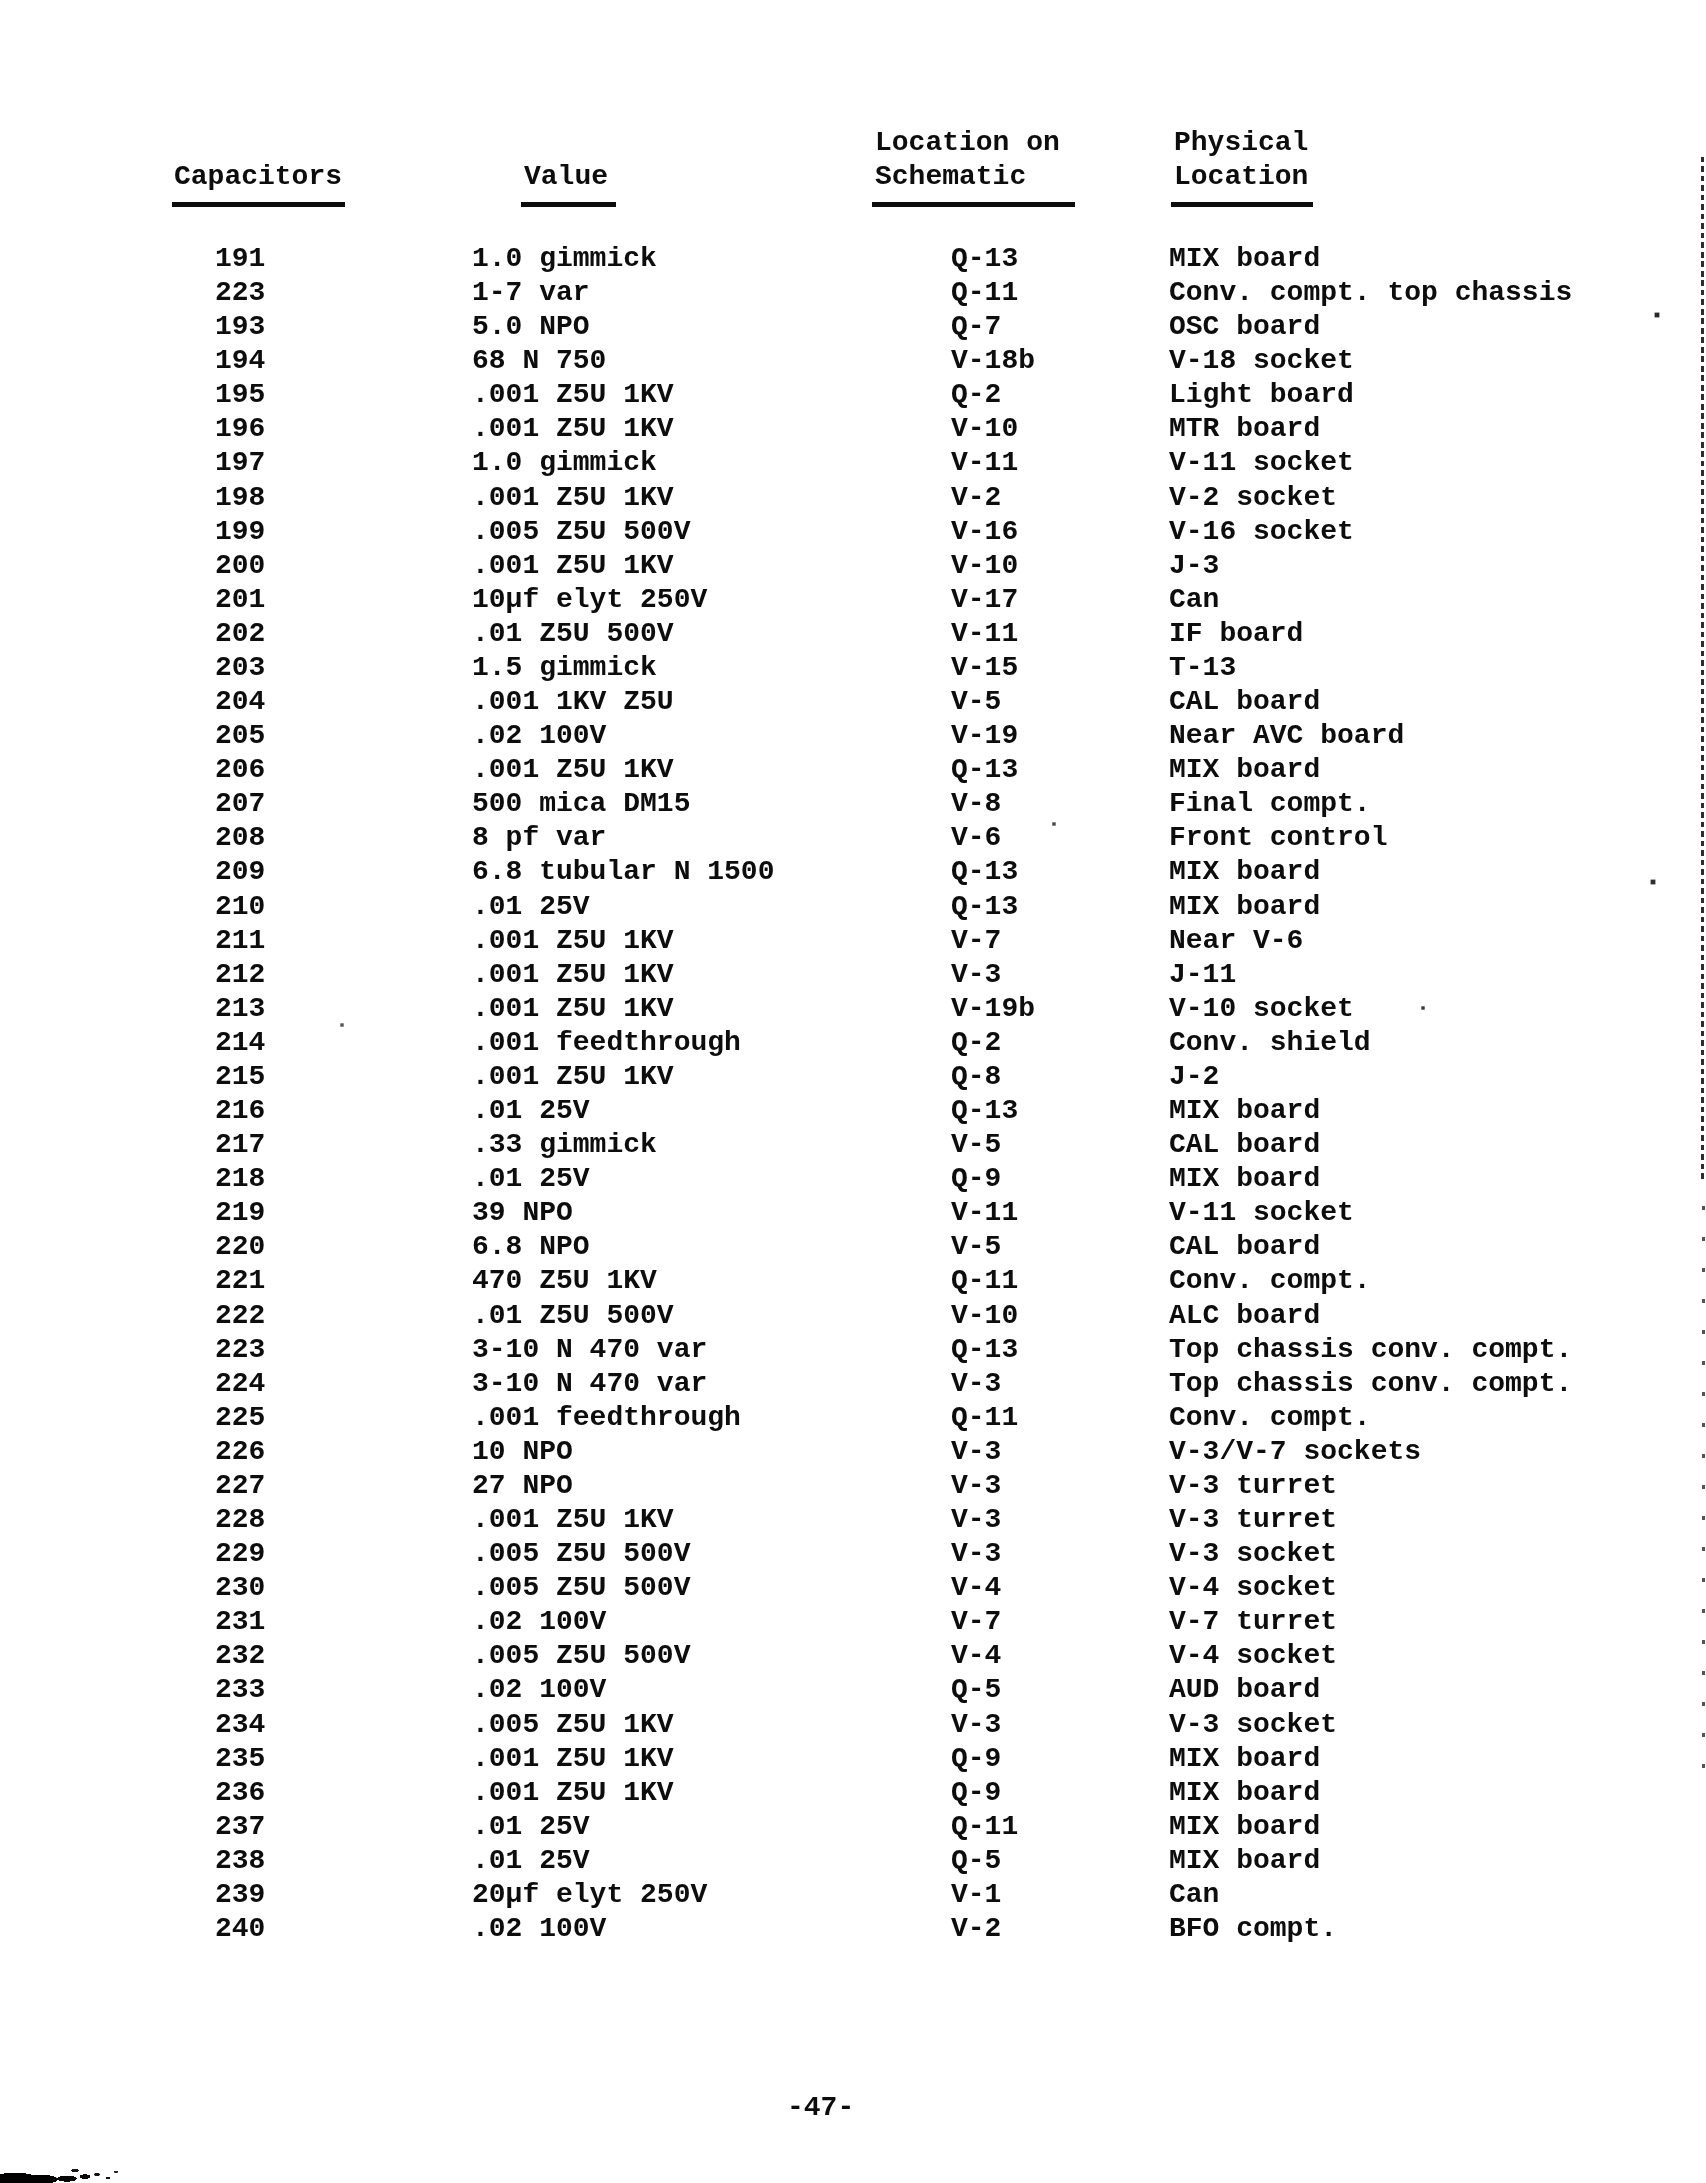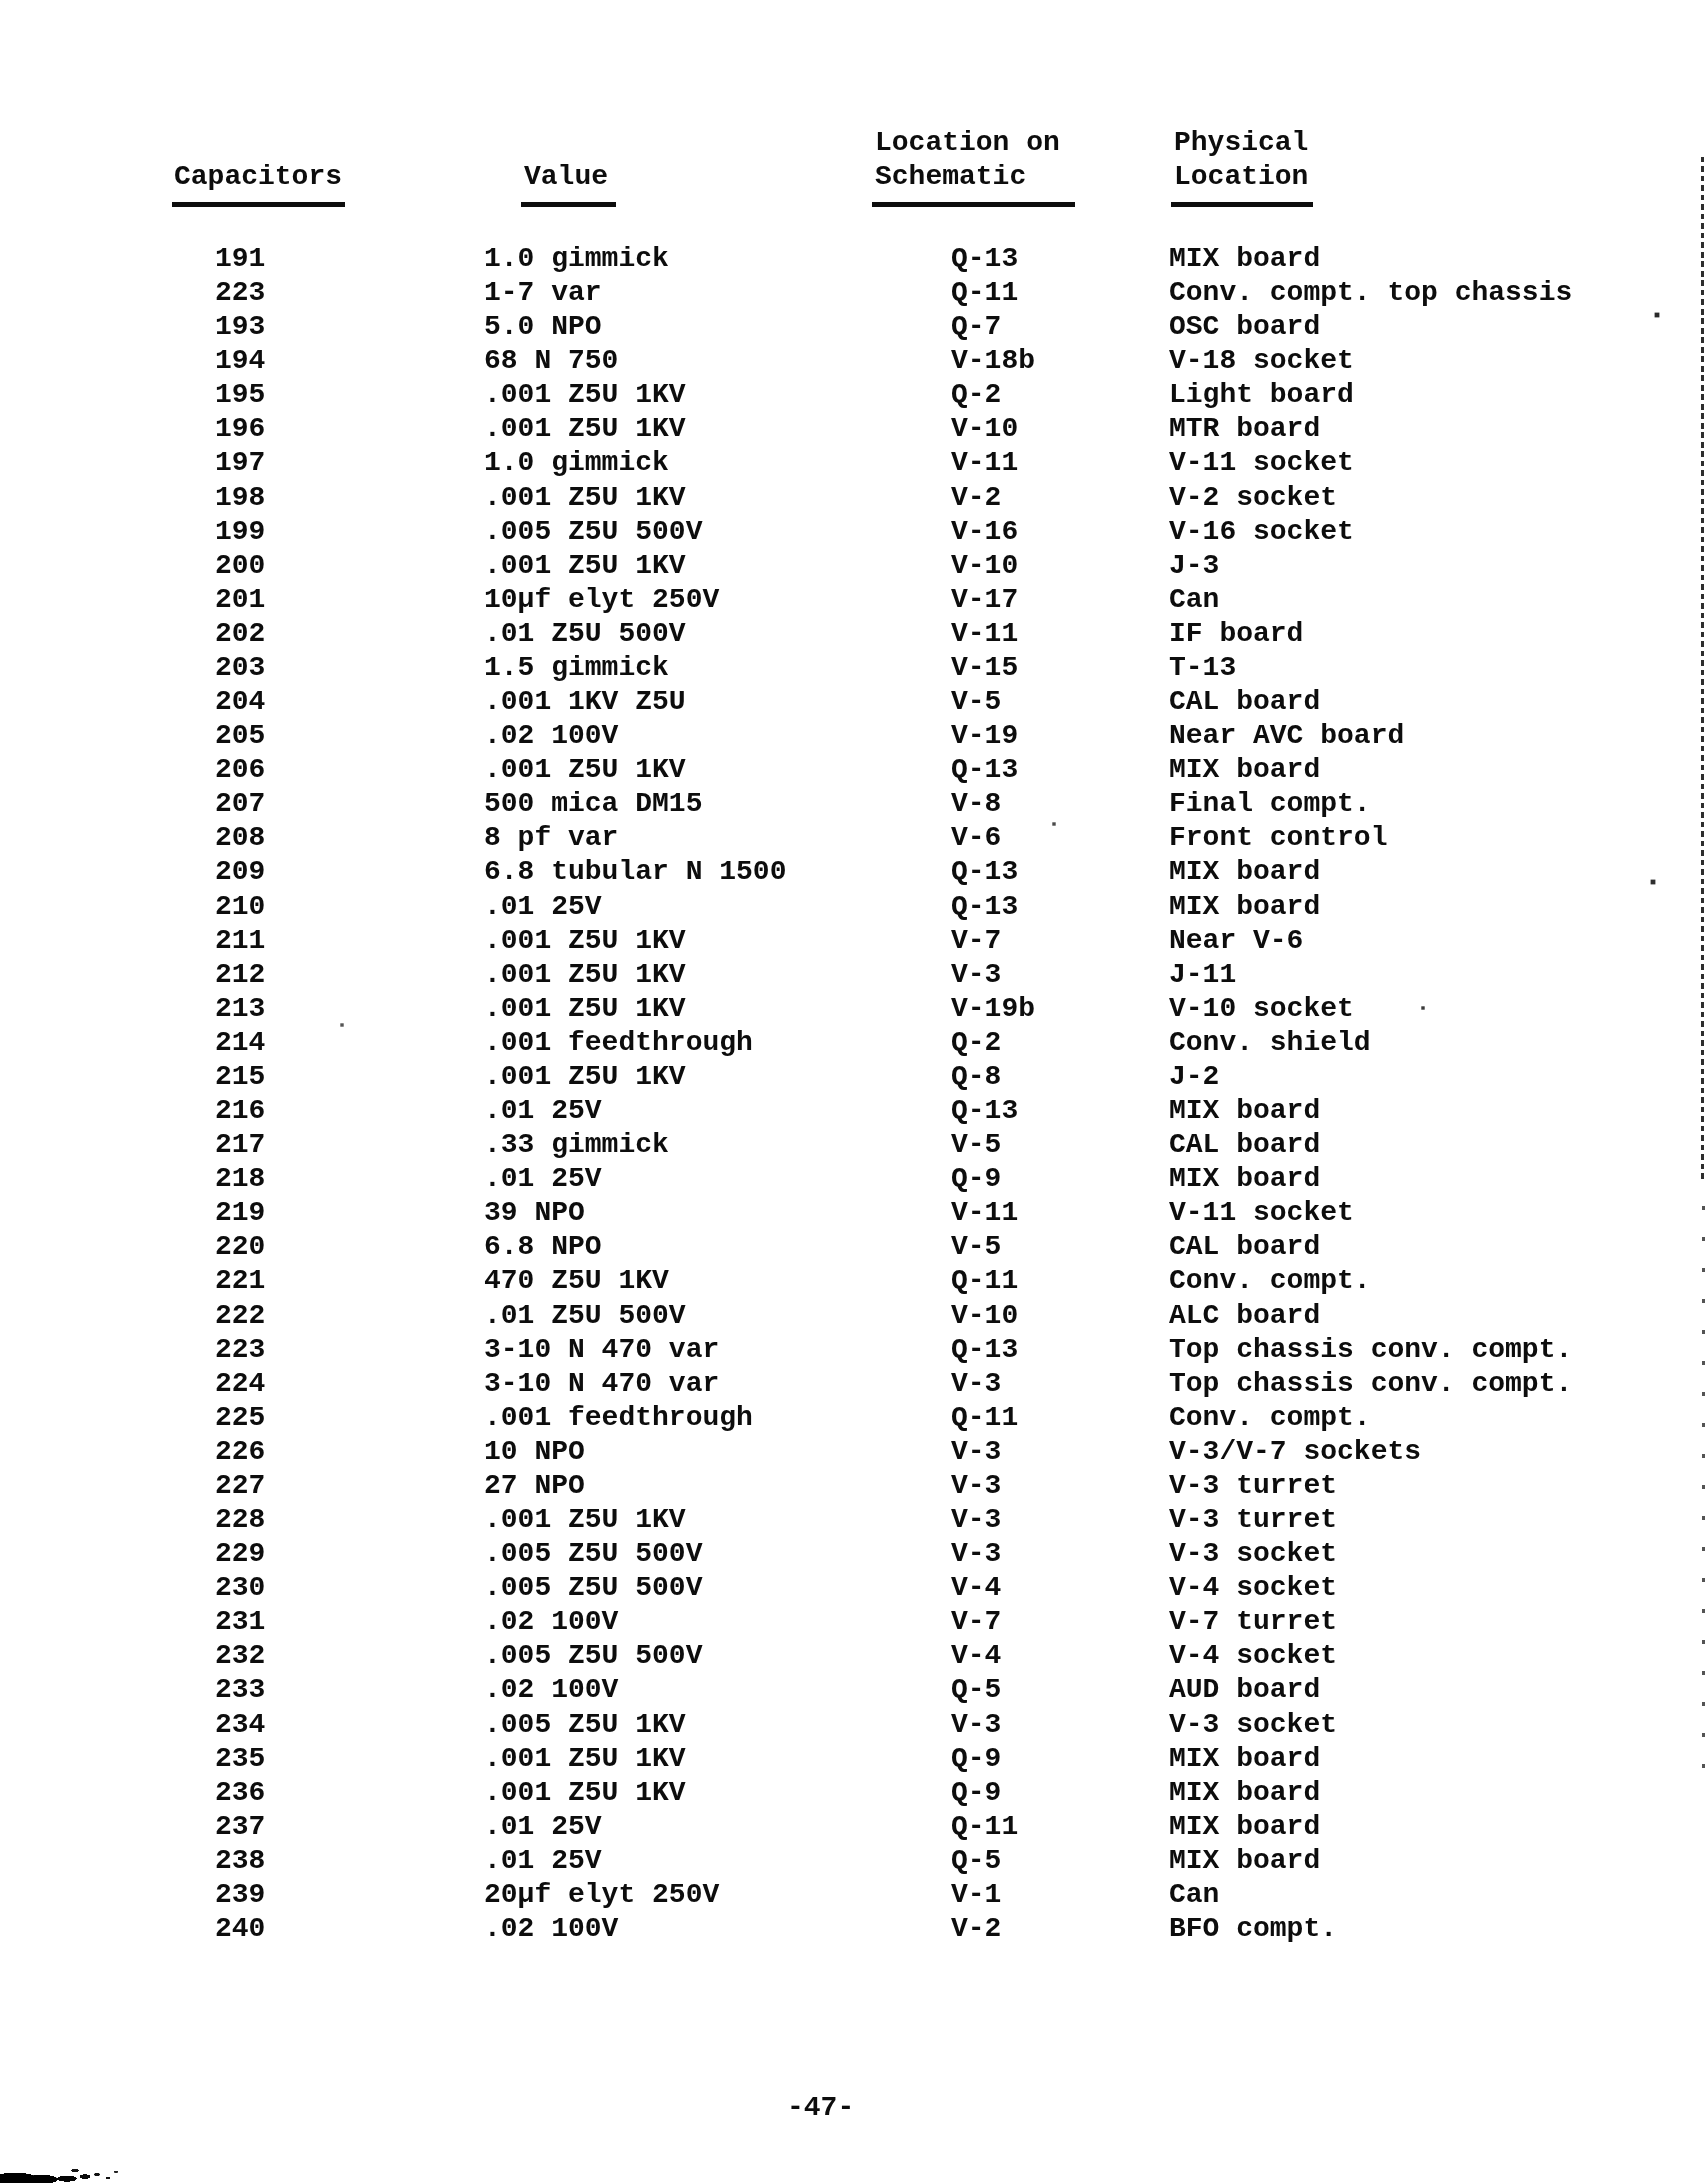--- a/index.html
+++ b/index.html
@@ -20,21 +20,21 @@
     white-space: pre;
     letter-spacing: 0px;
   }
   
   .ul { position: absolute; height: 4.8px; background: #0d0d0d; }
 
   
   #rows { position: absolute; left: 0; top: 242px; width: 100%; }
   .row { position: absolute; left: 0; width: 100%; height: 34px; }
   .row .num { left: 215px; }
-  .row .val { left: 484px; }
+  .row .val { left: 472px; }
   .row .sch { left: 951px; }
   .row .phy { left: 1169px; }
 
   
   .edge-dash-top {
     position: absolute; left: 1701px; top: 157px; width: 3.4px; height: 1022px;
     background: repeating-linear-gradient(180deg, #161616 0 5.5px, transparent 5.5px 9.5px);
     opacity: 0.9;
   }
   .edge-dash-bottom {

